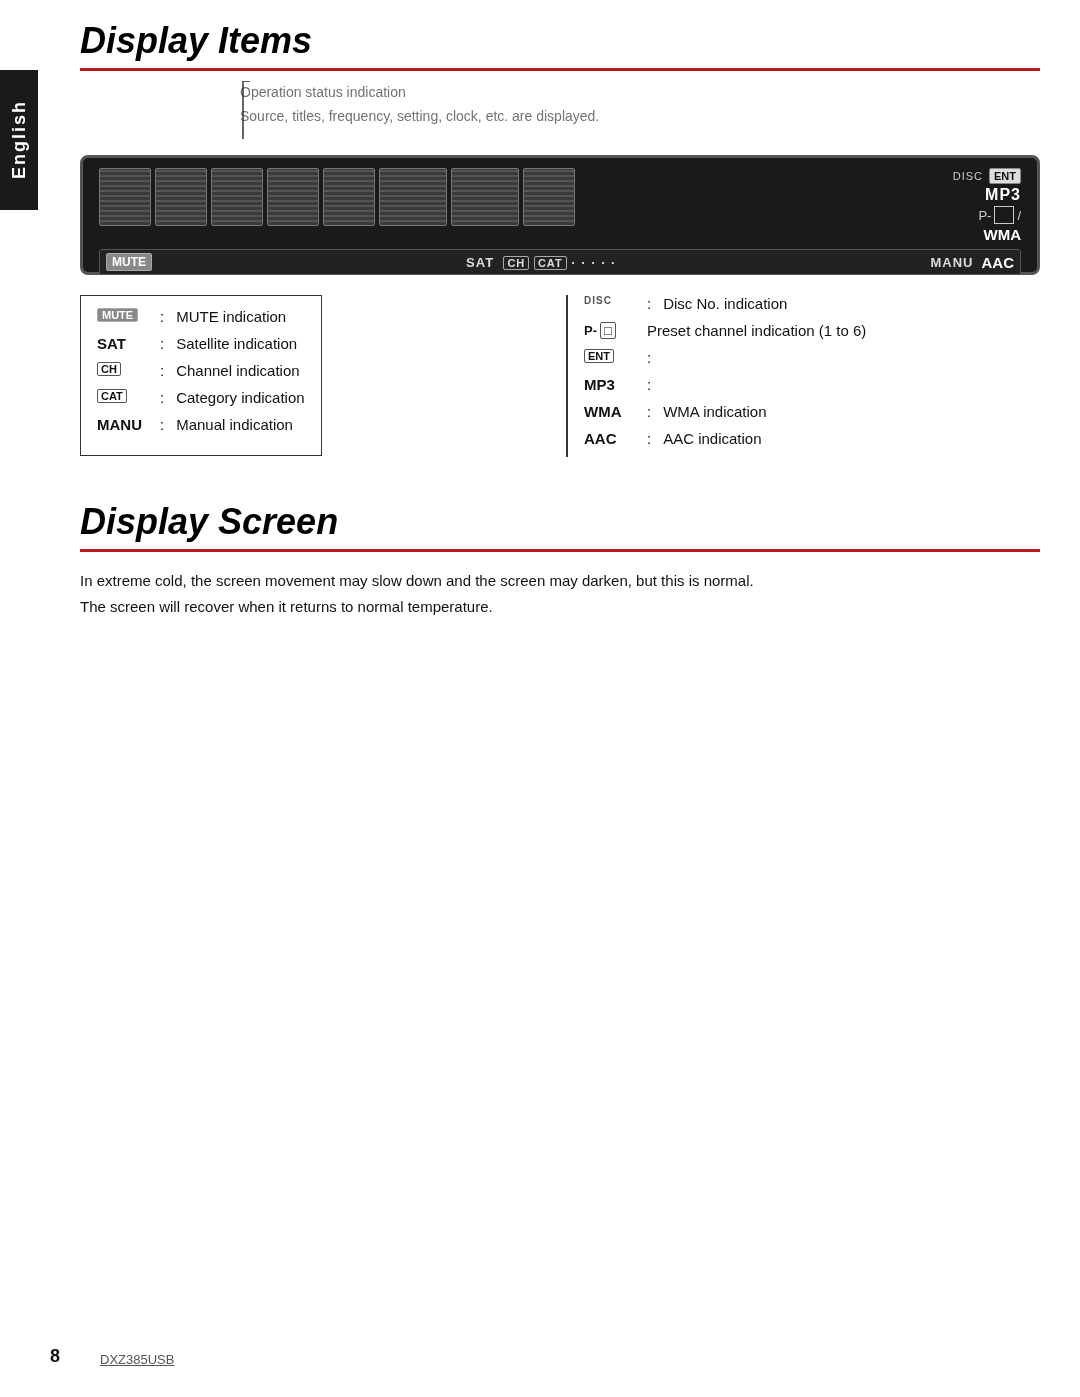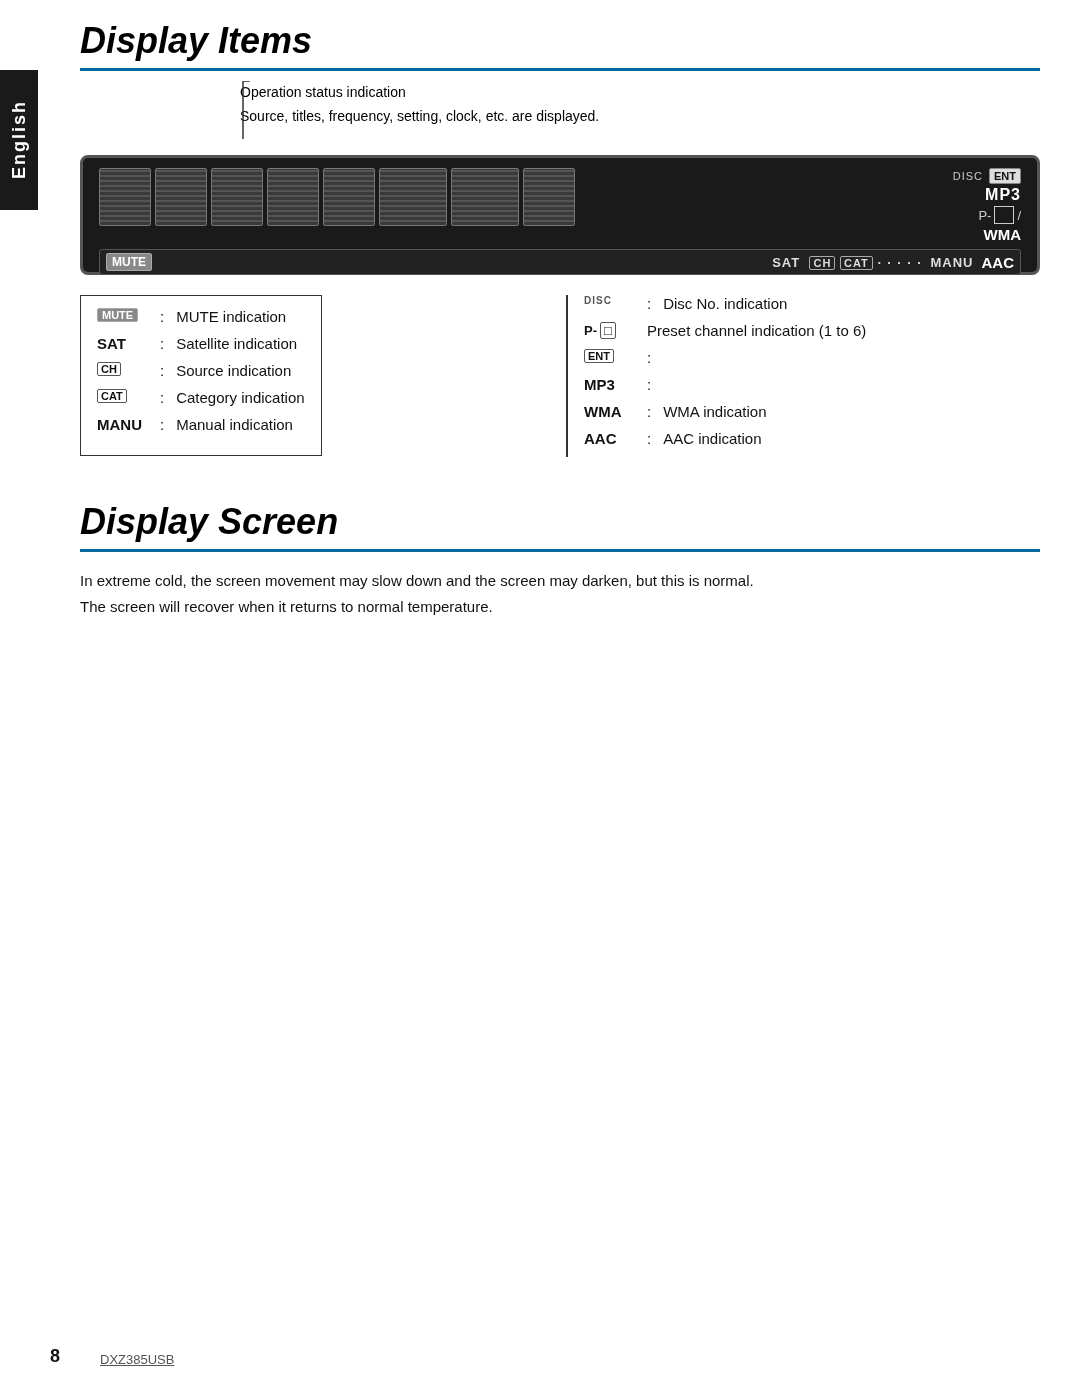--- a/index.html
+++ b/index.html
@@ -41,21 +41,21 @@
     }
 
     
     .section-title {
       font-size: 36px;
       font-style: italic;
       font-weight: bold;
       color: #000000;
       margin-bottom: 4px;
       padding-bottom: 6px;
-      border-bottom: 3px solid #0369a1;
+      border-bottom: 3px solid #b91c1c;
     }
 
     
     .device-panel {
       border: 3px solid #555;
       border-radius: 8px;
       background: #1a1a1a;
       margin: 14px 0 20px 0;
       padding: 10px 16px 10px 16px;
       position: relative;
@@ -160,21 +160,21 @@
       border-radius: 2px;
       border: 1px solid #aaa;
     }
 
     .bottom-text {
       color: #ddd;
       font-size: 13px;
       font-weight: bold;
       letter-spacing: 1px;
       flex: 1;
-      text-align: right;
+      text-align: center;
     }
 
     .ch-badge, .cat-badge {
       border: 1px solid #aaa;
       color: #ddd;
       font-size: 11px;
       font-weight: bold;
       padding: 0 3px;
       border-radius: 2px;
     }
@@ -301,21 +301,21 @@
     }
 
     .ann-text-block {
       position: absolute;
       top: 0;
       left: 160px;
     }
 
     .ann-line-item {
       font-size: 14px;
-      color: #000000;
+      color: #737373;
       line-height: 1.7;
     }
 
     
     .left-desc-box {
       border: 1.5px solid #333;
       padding: 12px 16px;
       display: inline-block;
     }
 
@@ -432,21 +432,21 @@
           <span class="colon">:</span>
           <span class="description">Satellite indication</span>
         </div>
 
         
         <div class="desc-item">
           <span class="label">
             <span class="badge-outline">CH</span>
           </span>
           <span class="colon">:</span>
-          <span class="description">Source indication</span>
+          <span class="description">Channel indication</span>
         </div>
 
         
         <div class="desc-item">
           <span class="label">
             <span class="badge-outline">CAT</span>
           </span>
           <span class="colon">:</span>
           <span class="description">Category indication</span>
         </div>

